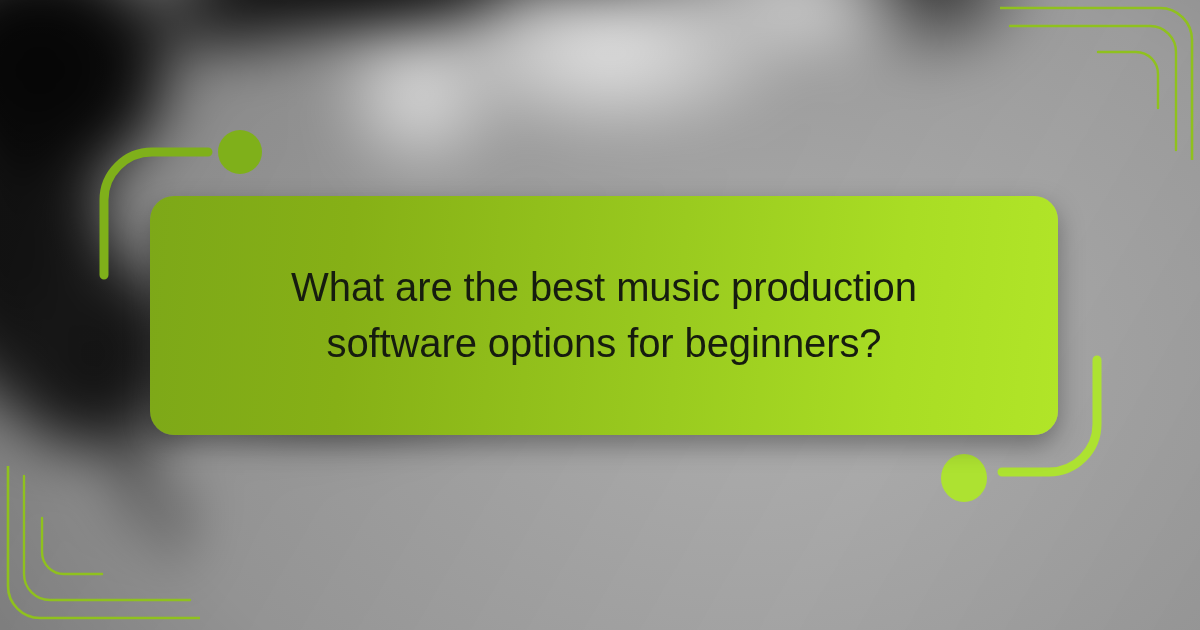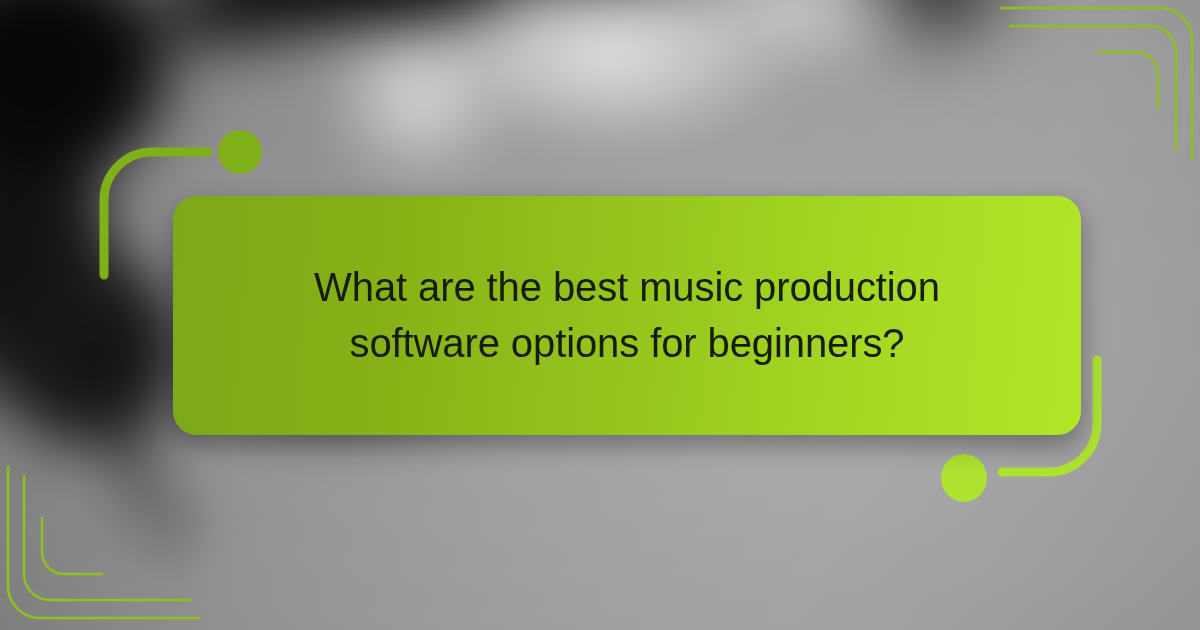--- a/index.html
+++ b/index.html
@@ -86,21 +86,20 @@
     left: 150px;
     top: 196px;
     width: 908px;
     height: 239px;
     border-radius: 24px;
     background: linear-gradient(95deg, #7DA818 0%, #86B016 22%, #9ACB1F 58%, #A9DD24 82%, #B1E528 100%);
     box-shadow: 0 10px 26px rgba(0,0,0,0.34);
     display: flex;
     align-items: center;
     justify-content: center;
-    margin-left: 23px;
   }
   .quote-text {
     margin: 0;
     padding: 0 54px;
     text-align: center;
     color: #161c0f;
     font-size: 40px;
     line-height: 1.38;
     font-weight: 400;
     letter-spacing: -0.1px;

